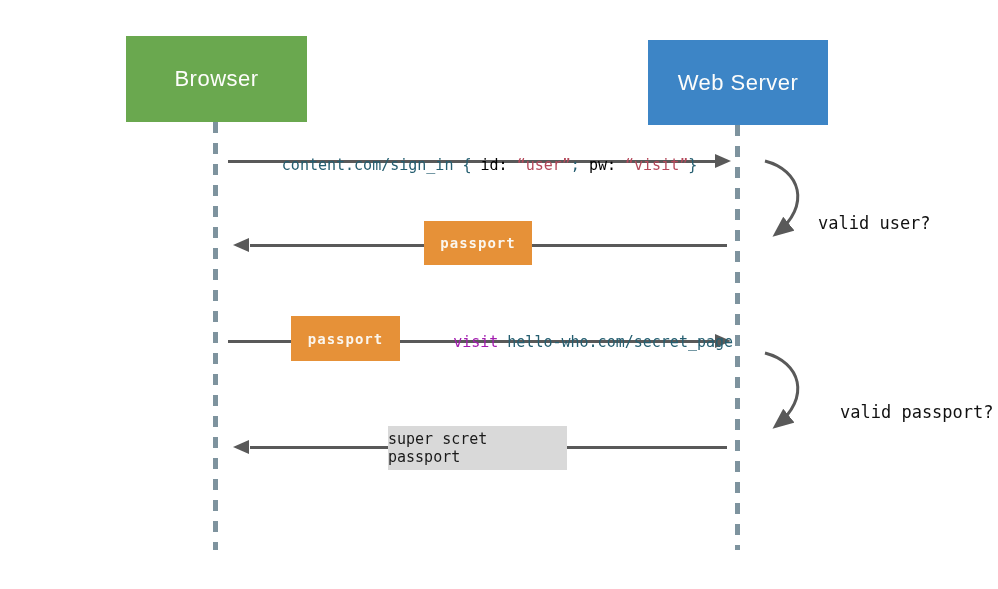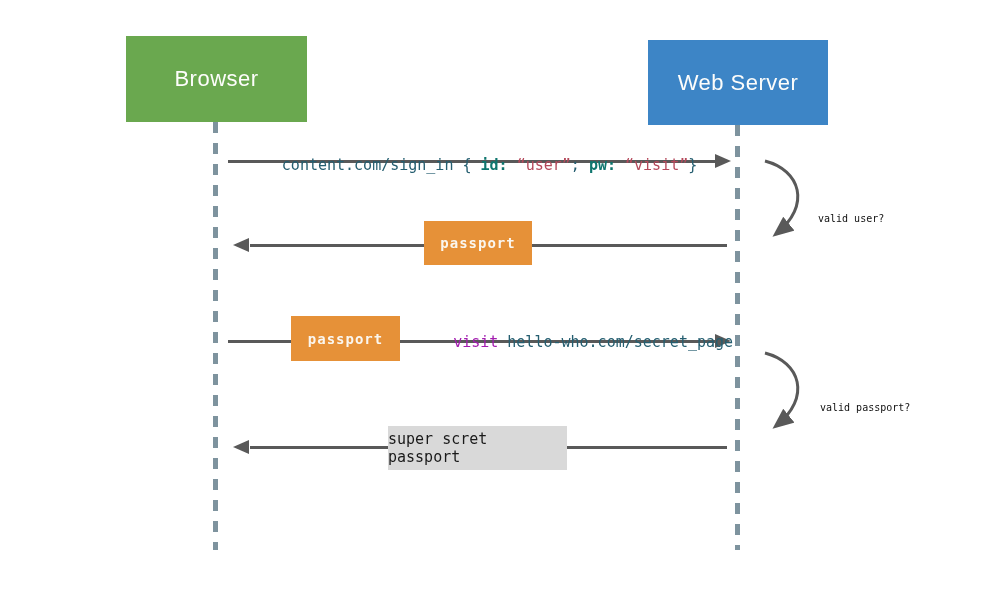--- a/index.html
+++ b/index.html
@@ -53,21 +53,21 @@
   .code {
     font-family: "DejaVu Sans Mono", "Liberation Mono", monospace;
     font-size: 15px;
     white-space: pre;
   }
   .msg-label {
     position: absolute;
     color: #255e70;
   }
   .label-signin { left: 228px; top: 138px; width: 487px; text-align: center; }
-  .code-key { font-weight: 700; color: #0f766e; }
+  .code-key { font-weight: 400; color: #000000; }
   .code-str { color: #b5495b; }
   .code-plain { color: #255e70; }
   .code-black { color: #a21caf; }
   .label-visit { left: 417px; top: 315px; color: #255e70; }
   .badge {
     position: absolute;
     background: #e69138;
     color: #faf6ef;
     display: flex;
     align-items: center;
@@ -86,26 +86,26 @@
     color: #1a1a1a;
     display: flex;
     align-items: center;
     justify-content: center;
     font-family: "DejaVu Sans Mono", "Liberation Mono", monospace;
     font-size: 15px;
   }
   .annotation {
     position: absolute;
     font-family: "DejaVu Sans Mono", "Liberation Mono", monospace;
-    font-size: 10px;
+    font-size: 17px;
     color: #111111;
     white-space: pre;
   }
   .annot-valid-user { left: 818px; top: 213px; }
-  .annot-valid-passport { left: 820px; top: 402px; }
+  .annot-valid-passport { left: 840px; top: 402px; }
   .selfloop { position: absolute; width: 80px; height: 100px; }
   .selfloop-1 { left: 750px; top: 148px; }
   .selfloop-2 { left: 750px; top: 340px; }
 </style>
 </head>
 <body>
 
 <div class="canvas">
 
   <div class="actor actor-server">

